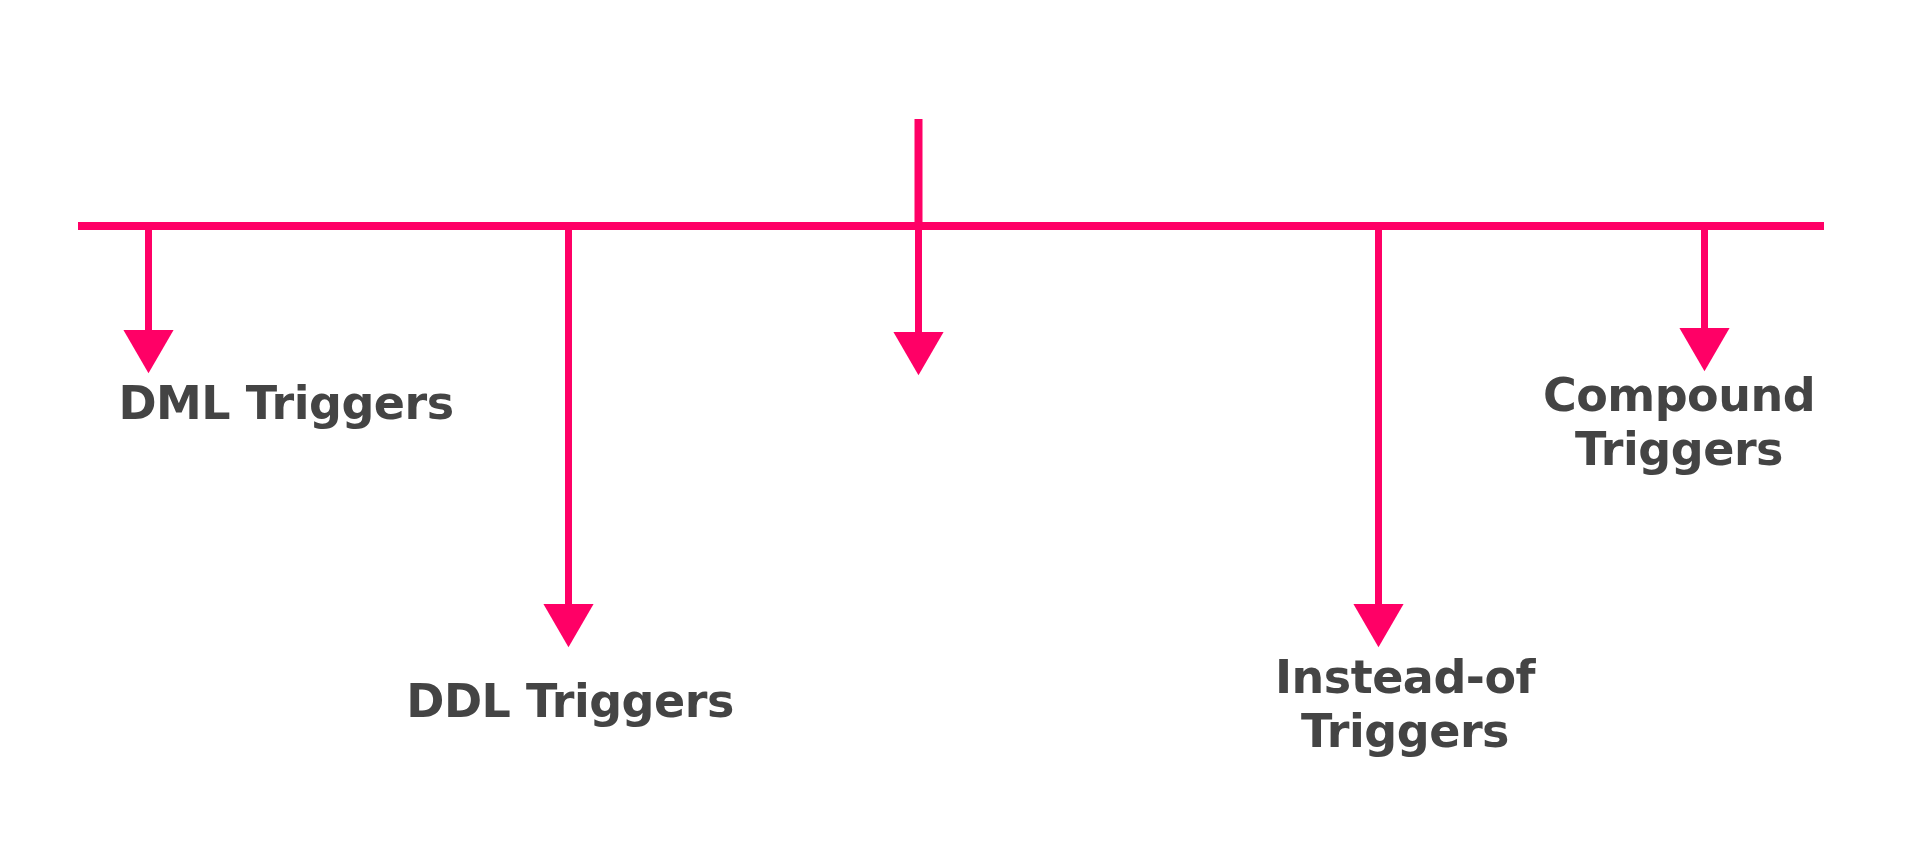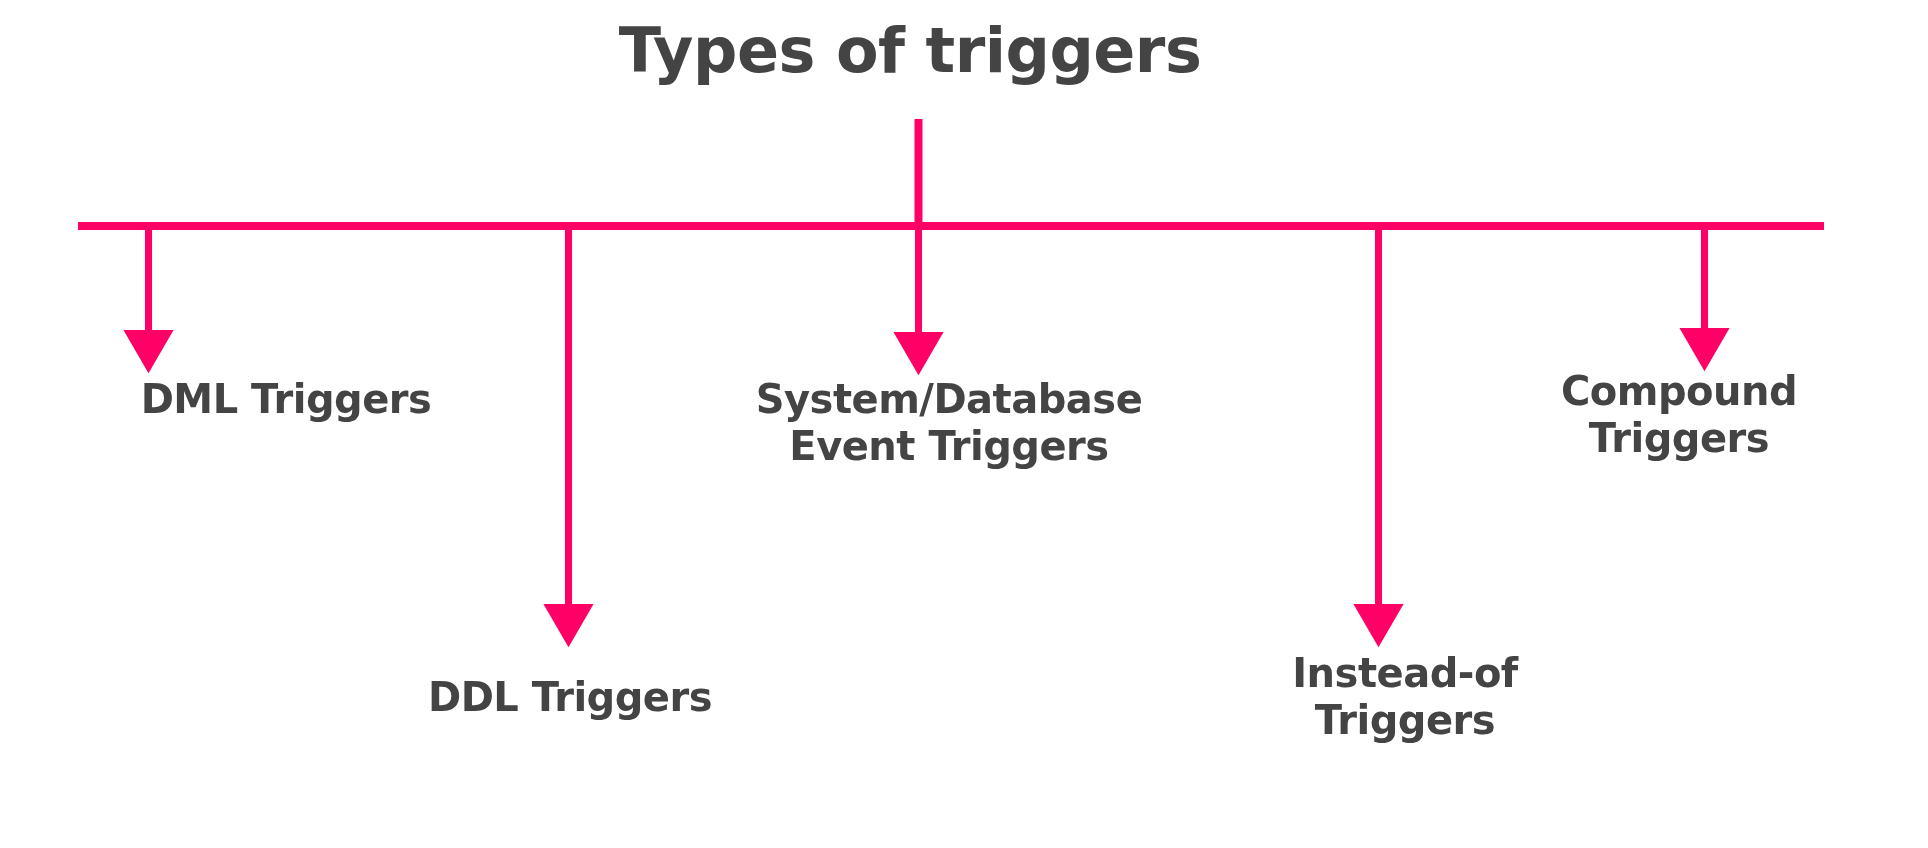--- a/index.html
+++ b/index.html
@@ -24,21 +24,21 @@
     font-family: "DejaVu Sans", sans-serif;
     text-align: center;
     line-height: 1.18;
     letter-spacing: -0.5px;
     white-space: pre-line;
   }
   .title {
     font-size: 62px;
   }
   .leaf {
-    font-size: 40px;
+    font-size: 46px;
   }
 
   #title-node      { left: 560px;  top: 14px;  width: 700px; }
   #node-dml        { left: 0px;    top: 376px; width: 572px; }
   #node-ddl        { left: 290px;  top: 650px; width: 560px; margin-top: 24px; }
   #node-sysdb      { left: 604px;  top: 376px; width: 690px; }
   #node-insteadof  { left: 1160px; top: 650px; width: 490px; }
   #node-compound   { left: 1440px; top: 368px; width: 478px; }
 
   
@@ -69,28 +69,25 @@
 
     <line x1="568.5" y1="226" x2="568.5" y2="608" stroke="#FF0066" stroke-width="7" marker-end="url(#arrowhead)"></line>
 
     <line x1="918.5" y1="226" x2="918.5" y2="336" stroke="#FF0066" stroke-width="7" marker-end="url(#arrowhead)"></line>
 
     <line x1="1378.5" y1="226" x2="1378.5" y2="608" stroke="#FF0066" stroke-width="7" marker-end="url(#arrowhead)"></line>
 
     <line x1="1704.5" y1="226" x2="1704.5" y2="332" stroke="#FF0066" stroke-width="7" marker-end="url(#arrowhead)"></line>
   </svg>
 
-  <div id="title-node" class="node title">Types of triggers</div>
 
   <div id="node-dml" class="node leaf">DML Triggers</div>
 
   <div id="node-ddl" class="node leaf">DDL Triggers</div>
 
-  <div id="node-sysdb" class="node leaf">System/Database
-Event Triggers</div>
 
   <div id="node-insteadof" class="node leaf">Instead-of
 Triggers</div>
 
   <div id="node-compound" class="node leaf">Compound
 Triggers</div>
 
 </div>
 
 </body></html>

